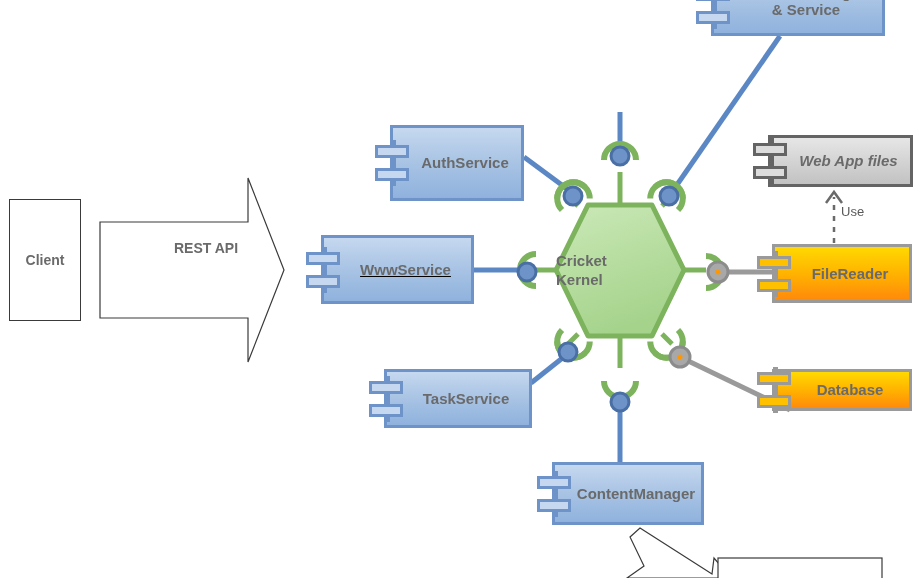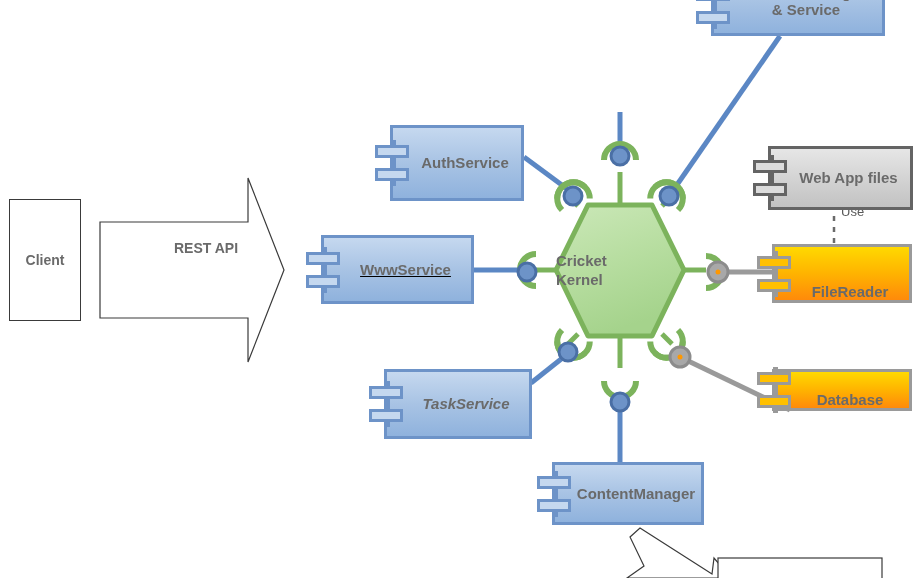--- a/index.html
+++ b/index.html
@@ -77,21 +77,20 @@
     border-color: #646464;
     background: linear-gradient(to bottom, #e6e6e6 0%, #d2d2d2 55%, #c2c2c2 100%);
   }
   .comp.gray .comp-icon .spine { background: #646464; }
   .comp.gray .comp-icon .tab { background: #dcdcdc; border-color: #646464; }
 
   
   .comp.orange {
     border-color: #9a9a9a;
     background: linear-gradient(to bottom, #ffd900 0%, #ffb300 50%, #ff8a0a 100%);
-    align-items: flex-end;
   }
   .comp.orange .comp-icon .spine { background: #9a9a9a; }
   .comp.orange .comp-icon .tab { background: #ffc000; border-color: #9a9a9a; }
 
   
   .hex {
     position: absolute;
   }
   .hex-label {
     position: absolute;
@@ -259,39 +258,39 @@
 
   <div class="node comp" style="left:321px; top:235px; width:153px; height:69px;text-decoration:underline;">
     <span class="comp-icon">
       <span class="spine"></span>
         <span class="tab t1"></span>
         <span class="tab t2"></span>
     </span>
     <span class="comp-label">WwwService</span>
   </div>
 
-  <div class="node comp" style="left:384px; top:369px; width:148px; height:70px;font-style:italic;">
+  <div class="node comp" style="left:384px; top:369px; width:148px; height:59px;">
     <span class="comp-icon">
       <span class="spine"></span>
         <span class="tab t1"></span>
         <span class="tab t2"></span>
     </span>
     <span class="comp-label">TaskService</span>
   </div>
 
   <div class="node comp" style="left:552px; top:462px; width:152px; height:63px;">
     <span class="comp-icon">
       <span class="spine"></span>
         <span class="tab t1"></span>
         <span class="tab t2"></span>
     </span>
     <span class="comp-label">ContentManager</span>
   </div>
 
-  <div class="node comp gray" style="left:768px; top:146px; width:145px; height:64px;">
+  <div class="node comp gray" style="left:768px; top:135px; width:145px; height:52px;font-style:italic;">
     <span class="comp-icon">
       <span class="spine"></span>
         <span class="tab t1"></span>
         <span class="tab t2"></span>
     </span>
     <span class="comp-label">Web App files</span>
   </div>
 
   <div class="node comp orange" style="left:772px; top:244px; width:140px; height:59px;">
     <span class="comp-icon">

